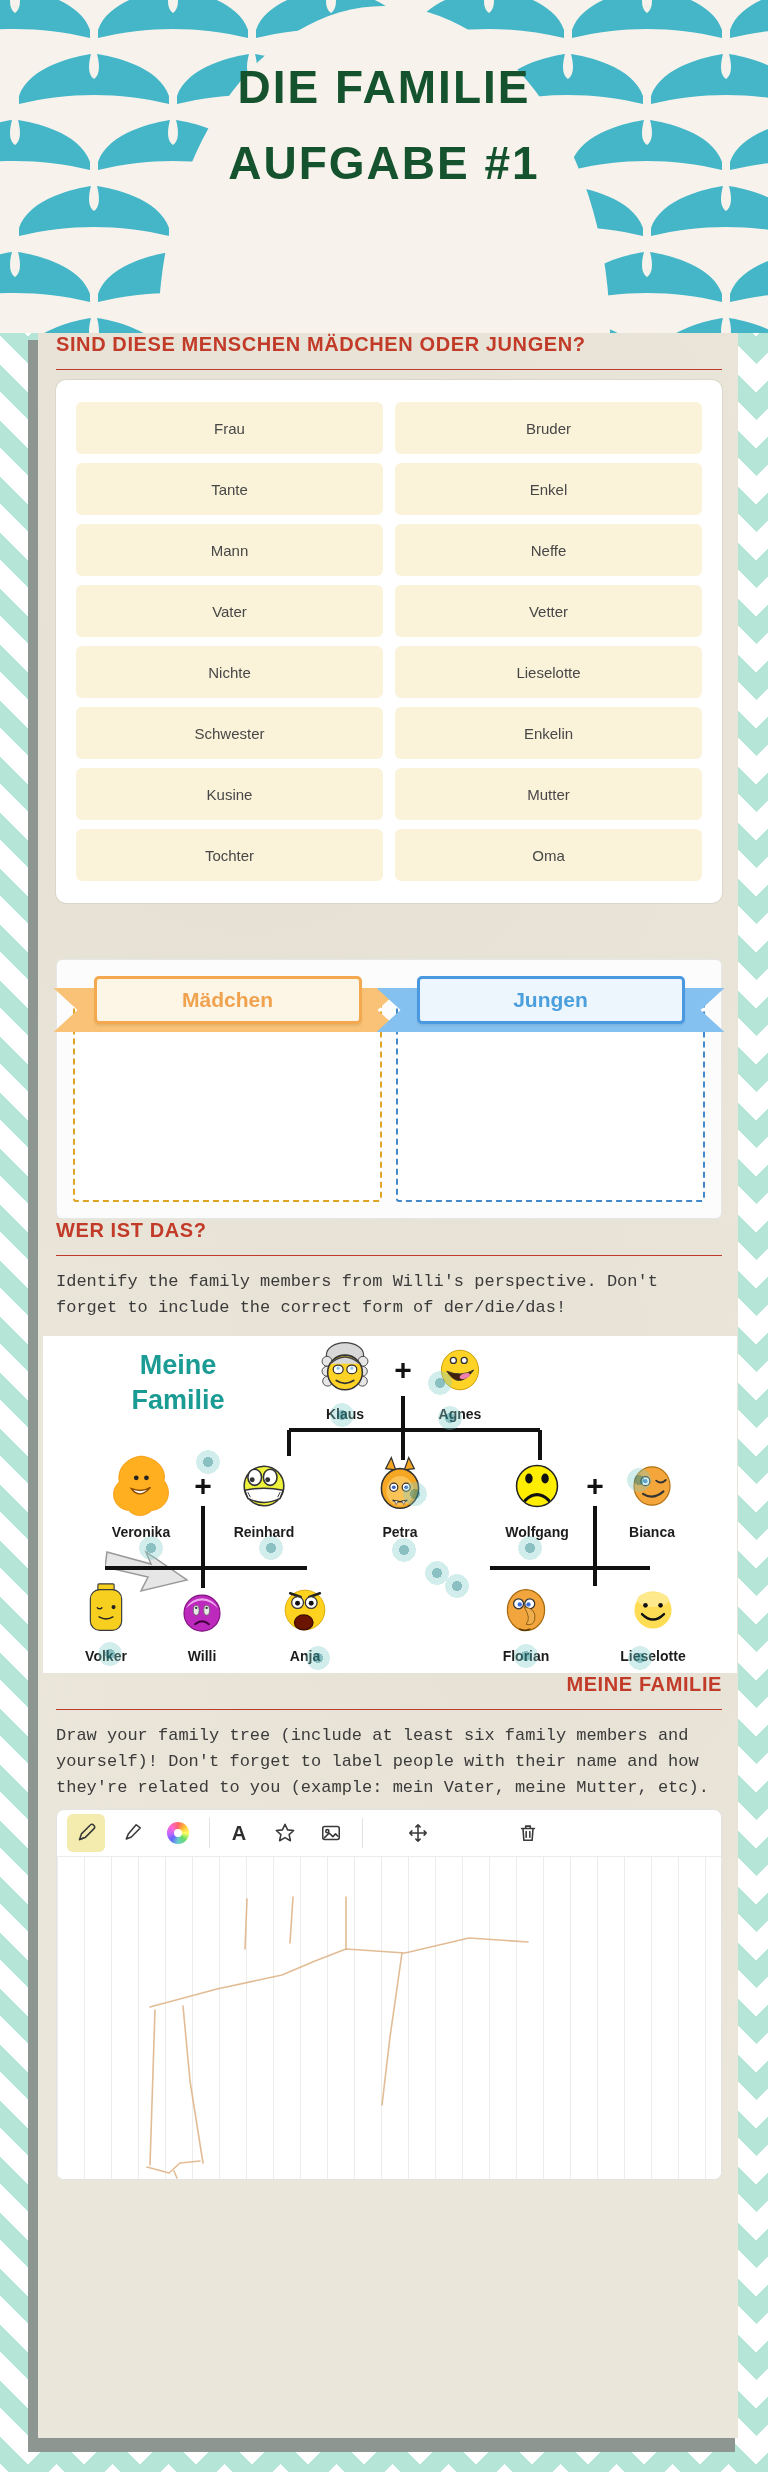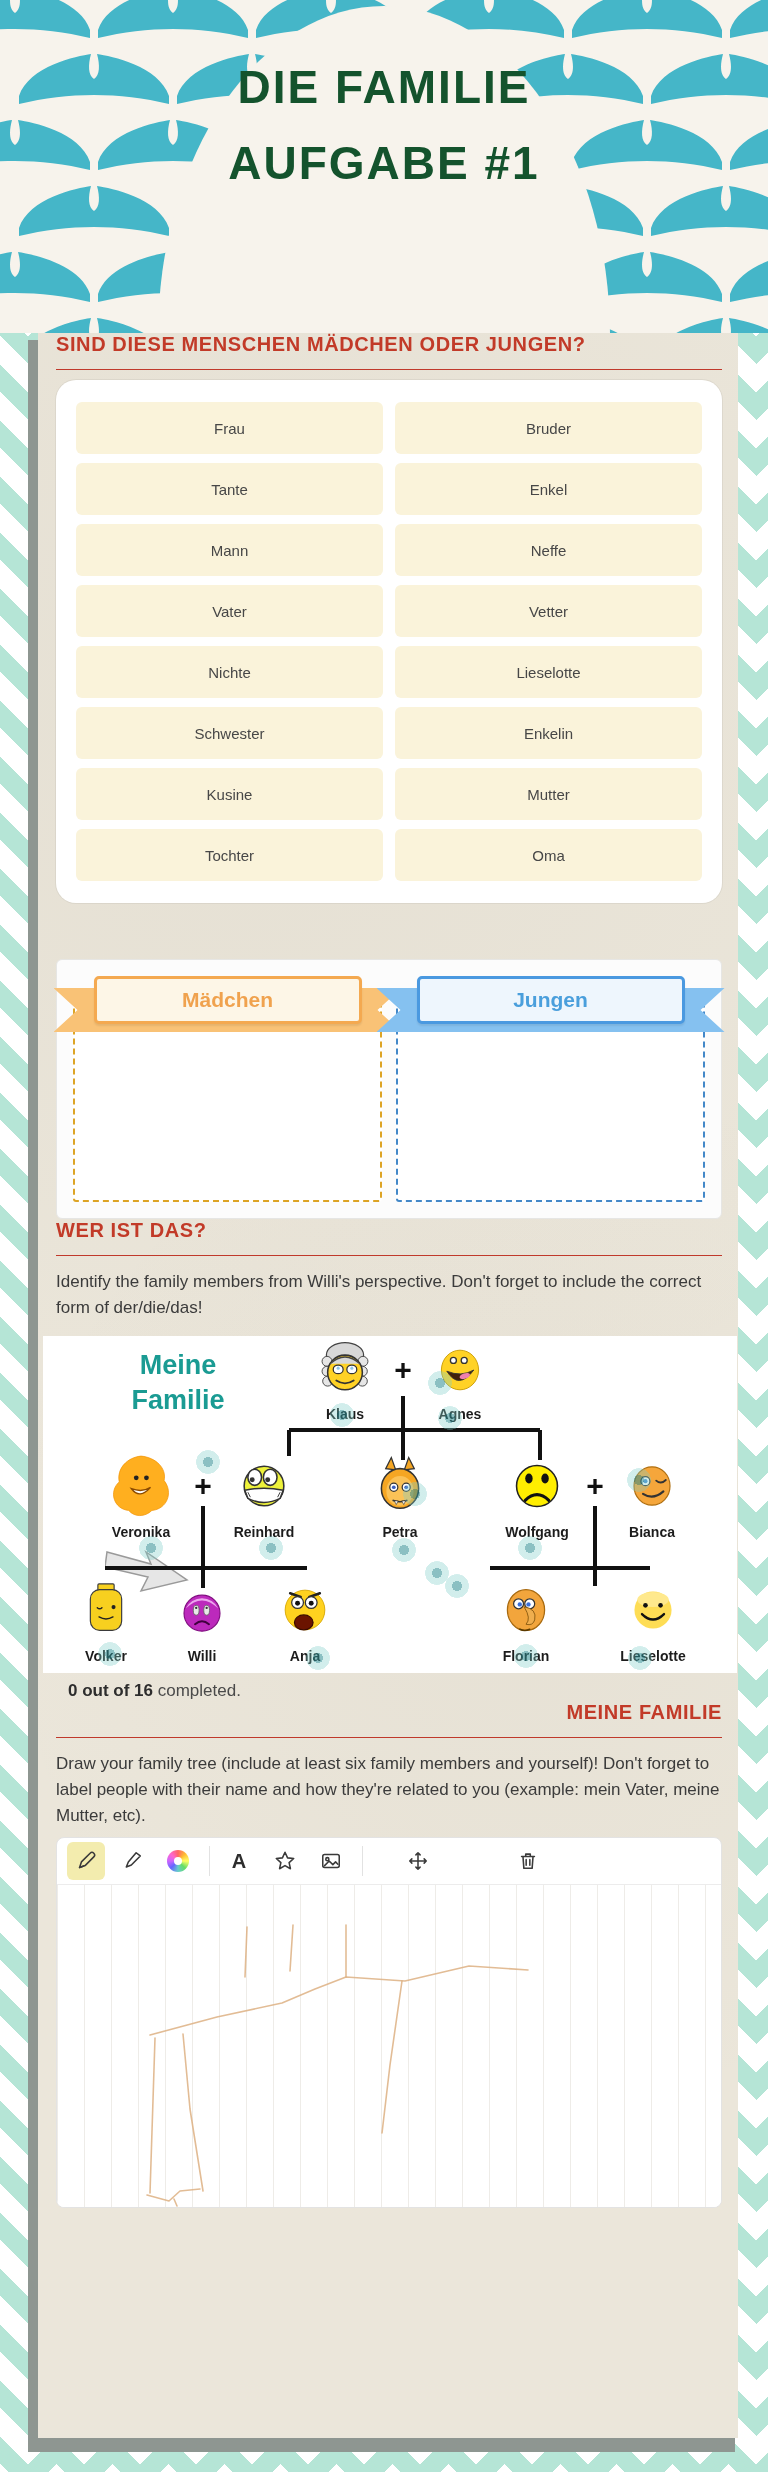--- a/index.html
+++ b/index.html
@@ -21,33 +21,33 @@
   .hdr{position:absolute;left:0;top:0;width:768px;height:333px;background:#f7f3ec;overflow:hidden;}
   .wave{position:absolute;}
   .arch{position:absolute;left:158px;top:6px;width:452px;height:680px;background:#f7f3ec;border-radius:226px 226px 0 0/330px 330px 0 0;}
   .title{position:absolute;left:0;top:64px;width:768px;text-align:center;color:#14532d;font-weight:bold;font-size:46px;letter-spacing:2px;line-height:1;}
   .title .l2{margin-top:30px;}
   
   .content{position:absolute;left:38px;top:333px;width:700px;}
   .inner{padding:0 16px 0 18px;}
   h2.sec{margin:0;font-size:20px;font-weight:bold;color:#c23a28;letter-spacing:.6px;padding-bottom:13px;border-bottom:1px solid #c0392b;}
   .mt34{margin-top:34px;} .mt46{margin-top:46px;} .mt84{margin-top:84px;text-align:right;}
-  .card1{margin-top:10px;background:#fff;border-radius:20px;box-shadow:0 0 0 1px rgba(0,0,0,.05);padding:22px 20px;
+  .card1{margin-top:10px;background:#fff;border-radius:10px;box-shadow:0 0 0 1px rgba(0,0,0,.05);padding:22px 20px;
     display:grid;grid-template-columns:1fr 1fr;gap:9px 12px;}
   .tile{background:#faf3da;border-radius:6px;height:52px;display:flex;align-items:center;justify-content:center;
     font-size:15px;color:#474747;cursor:grab;}
   .card2{margin-top:56px;background:#fcfcfc;border:1px solid #e6e6e4;border-radius:6px;padding:16px;display:flex;gap:14px;}
   .zone{position:relative;flex:1;}
   .ribbon{position:absolute;left:50%;transform:translateX(-50%);top:0;width:236px;height:48px;z-index:2;padding-left:32px;}
   .wings{position:absolute;left:-40px;right:-40px;top:12px;height:44px;background:var(--wing);
     clip-path:polygon(0 0,100% 0,calc(100% - 24px) 50%,100% 100%,0 100%,24px 50%);}
   .rbox{position:absolute;inset:0;background:var(--fill);border:3px solid var(--border);border-radius:5px;
     display:flex;align-items:center;justify-content:center;font-weight:bold;font-size:21px;color:var(--text);box-shadow:0 2px 2px rgba(0,0,0,.08);}
   .dropbox{margin-top:28px;height:194px;background:#fff;border:2px dashed var(--dash);border-radius:3px;}
-  .instructions{margin:13px 0 0 0;font-size:17px;line-height:26px;color:#3b3b3b;}
+  .instructions{margin:13px 0 0 0;font-size:17px;line-height:26px;color:#3b3b3b;font-family:Liberation Mono, monospace;}
   
   .treewrap{position:relative;margin-top:15px;margin-left:-13px;width:694px;height:337px;background:#fff;overflow:hidden;}
   .ttitle{position:absolute;left:55px;top:12px;width:160px;text-align:center;color:#1a9b93;font-weight:bold;font-size:27px;line-height:1.3;}
   .face{position:absolute;transform:translate(-50%,-50%);}
   .plabel{position:absolute;transform:translateX(-50%);font-size:14px;font-weight:bold;color:#1c1c1c;white-space:nowrap;}
   .plus{position:absolute;transform:translate(-50%,-50%);font-size:30px;font-weight:bold;color:#111;}
   .tline{position:absolute;background:#111;}
   .hotspot{position:absolute;width:24px;height:24px;transform:translate(-50%,-50%);border-radius:50%;cursor:pointer;
     background:radial-gradient(circle at 50% 50%,rgba(44,140,145,.55) 0 5px,rgba(125,205,200,.35) 5px 12px,transparent 12px);}
   .arrow{position:absolute;left:62px;top:210px;}
@@ -373,21 +373,20 @@
           <div class="hotspot" style="left: 228px; top: 212px;"></div>
           <div class="hotspot" style="left: 361px; top: 214px;"></div>
           <div class="hotspot" style="left: 487px; top: 212px;"></div>
           <div class="hotspot" style="left: 394px; top: 237px;"></div>
           <div class="hotspot" style="left: 414px; top: 250px;"></div>
           <div class="hotspot" style="left: 67px; top: 318px;"></div>
           <div class="hotspot" style="left: 275px; top: 322px;"></div>
           <div class="hotspot" style="left: 483px; top: 320px;"></div>
           <div class="hotspot" style="left: 597px; top: 322px;"></div>
         </div>
-      <p class="caption"><b>0 out of 16</b><span> completed.</span></p>
 
       <h2 class="sec mt84">MEINE FAMILIE</h2>
       <p class="instructions">Draw your family tree (include at least six family members and yourself)! Don't forget to label people with their name and how they're related to you (example: mein Vater, meine Mutter, etc).</p>
 
       <div class="drawcard">
         <div class="toolbar" id="toolbar">
             <button class="tbtn active">
               <svg width="22" height="22" viewBox="0 0 24 24">
                 <path fill="none" stroke="#3a3a3a" stroke-width="1.7" stroke-linecap="round" stroke-linejoin="round" d="M5 19 L7 13 L16.5 3.5 Q18.5 1.5 20.5 3.5 Q22.5 5.5 20.5 7.5 L11 17 Z"></path>
                 <path fill="none" stroke="#3a3a3a" stroke-width="1.7" stroke-linecap="round" stroke-linejoin="round" d="M5 19 l4.5-1.6"></path>

